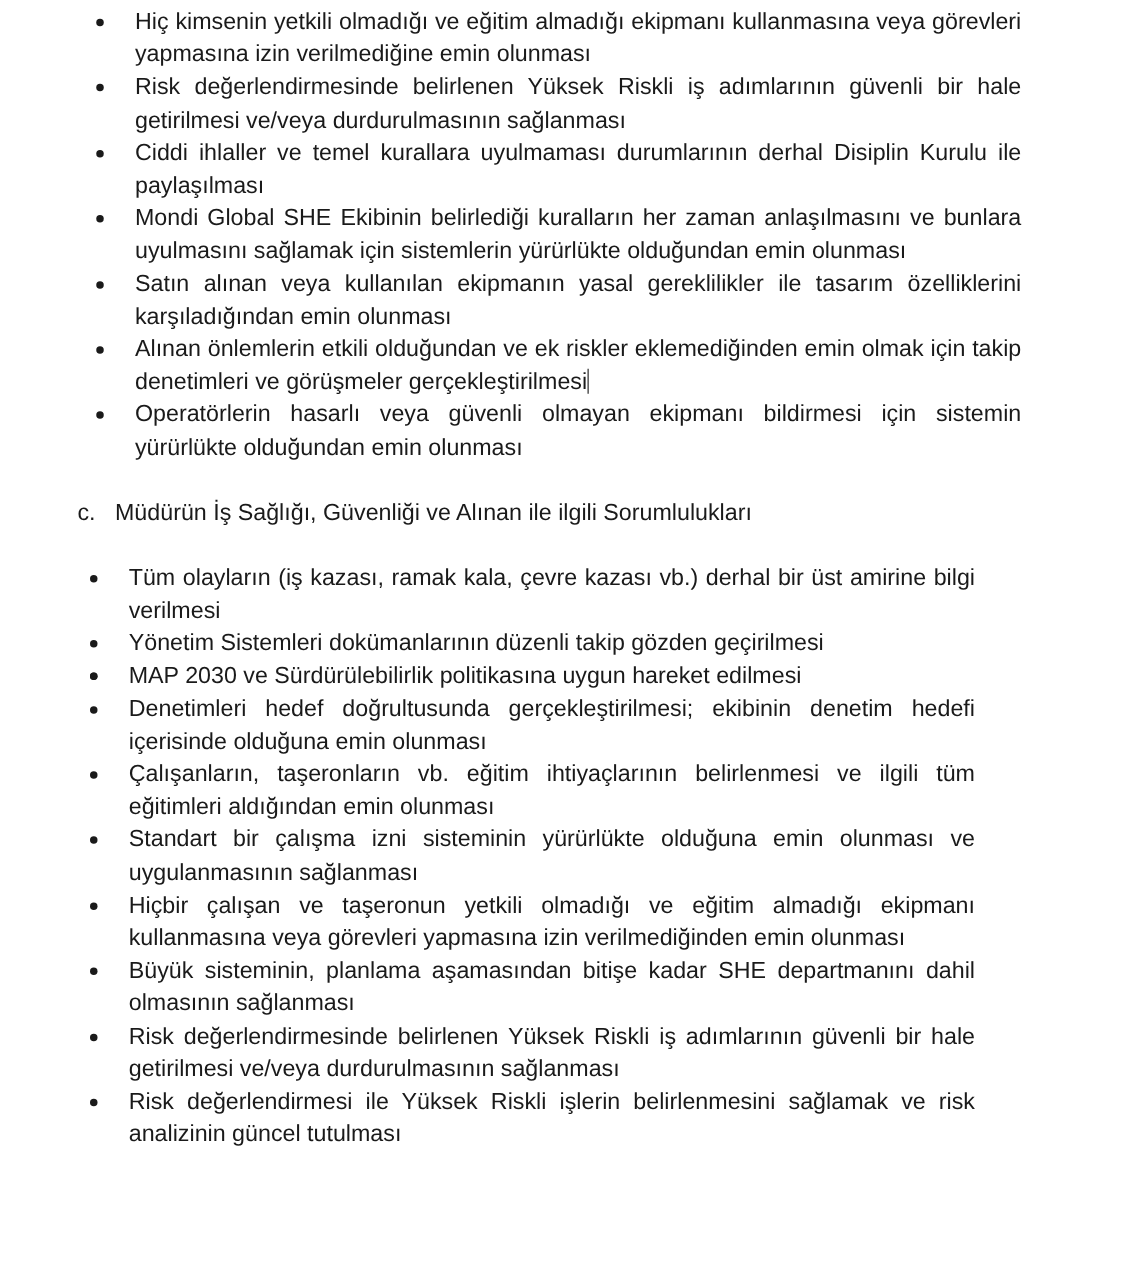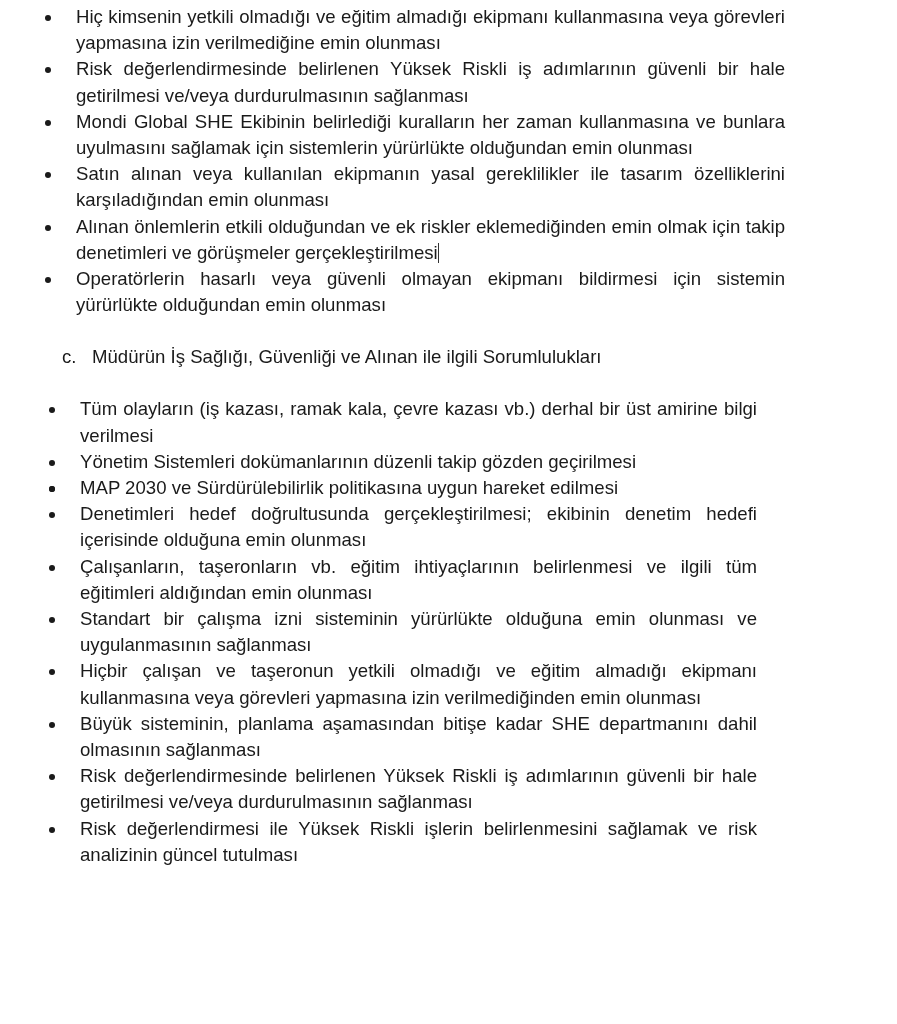--- a/index.html
+++ b/index.html
@@ -34,26 +34,26 @@
     }
     ul.bullets li .dot {
       position: absolute;
       top: 11px;
       width: 6px;
       height: 6px;
       border-radius: 50%;
       background: #1a1a1a;
     }
     #list-b li {
-      margin-left: 76px;
+      margin-left: 108px;
       width: 709px;
     }
     #list-b li .dot { left: -31px; }
     #list-c li {
-      margin-left: 80px;
+      margin-left: 103px;
       width: 677px;
     }
     #list-c li .dot { left: -31px; }
     .section-heading {
       position: relative;
       margin-top: 26px;
       height: 26px;
     }
     .section-heading .marker {
       position: absolute;
@@ -72,21 +72,22 @@
       vertical-align: -4px;
     }
   </style>
 </head>
 <body>
 
 <div class="doc">
   <ul class="bullets" id="list-b">
     <li><span class="dot"></span><span>Hiç kimsenin yetkili olmadığı ve eğitim almadığı ekipmanı kullanmasına veya görevleri yapmasına izin verilmediğine emin olunması</span></li>
     <li><span class="dot"></span><span>Risk değerlendirmesinde belirlenen Yüksek Riskli iş adımlarının güvenli bir hale getirilmesi ve/veya durdurulmasının sağlanması</span></li>
-    <li><span class="dot"></span><span>Mondi Global SHE Ekibinin belirlediği kuralların her zaman kullanmasına ve bunlara uyulmasını sağlamak için sistemlerin yürürlükte olduğundan emin olunması</span></li>
+    <li><span class="dot"></span><span>Ciddi ihlaller ve temel kurallara uyulmaması durumlarının derhal Disiplin Kurulu ile paylaşılması</span></li>
+    <li><span class="dot"></span><span>Mondi Global SHE Ekibinin belirlediği kuralların her zaman anlaşılmasını ve bunlara uyulmasını sağlamak için sistemlerin yürürlükte olduğundan emin olunması</span></li>
     <li><span class="dot"></span><span>Satın alınan veya kullanılan ekipmanın yasal gereklilikler ile tasarım özelliklerini karşıladığından emin olunması</span></li>
     <li><span class="dot"></span><span>Alınan önlemlerin etkili olduğundan ve ek riskler eklemediğinden emin olmak için takip denetimleri ve görüşmeler gerçekleştirilmesi</span><span class="caret"></span></li>
     <li><span class="dot"></span><span>Operatörlerin hasarlı veya güvenli olmayan ekipmanı bildirmesi için sistemin yürürlükte olduğundan emin olunması</span></li>
   </ul>
 
   <div class="section-heading">
     <span class="marker">c.</span>
     <span class="title">Müdürün İş Sağlığı, Güvenliği ve Alınan ile ilgili Sorumlulukları</span>
   </div>
 

